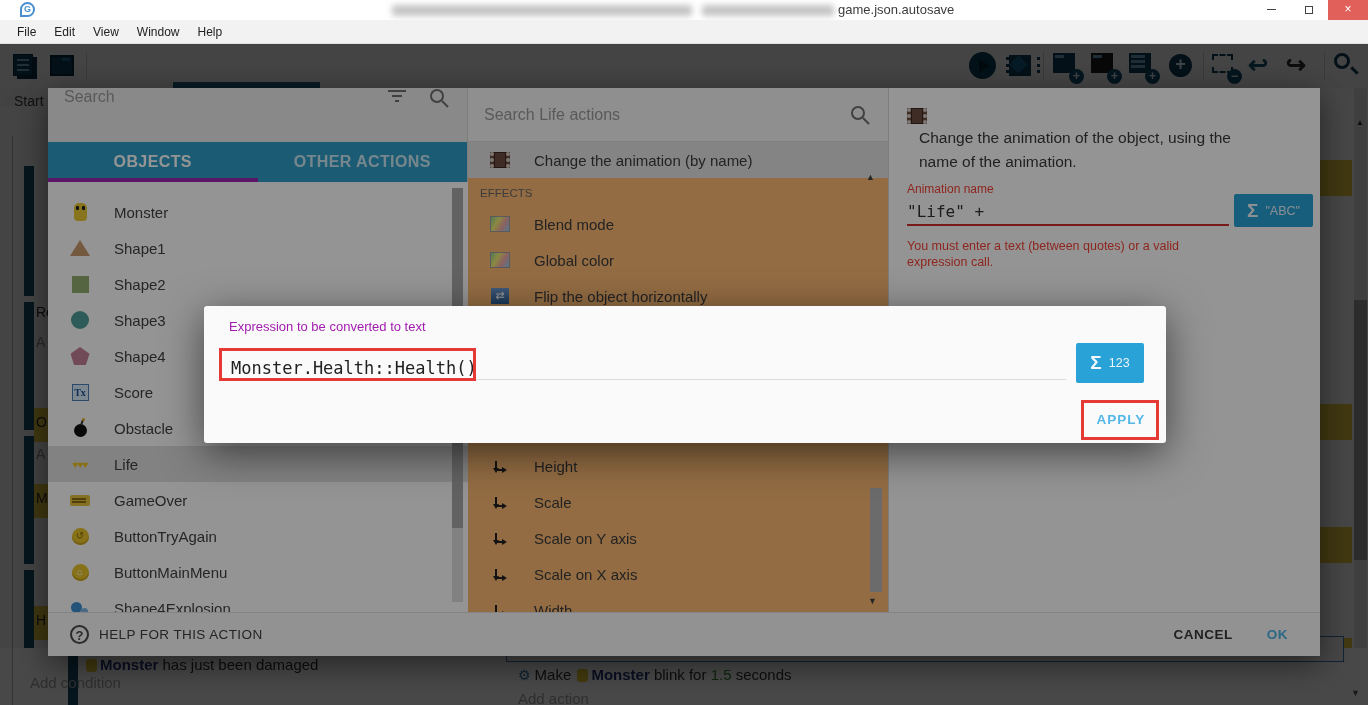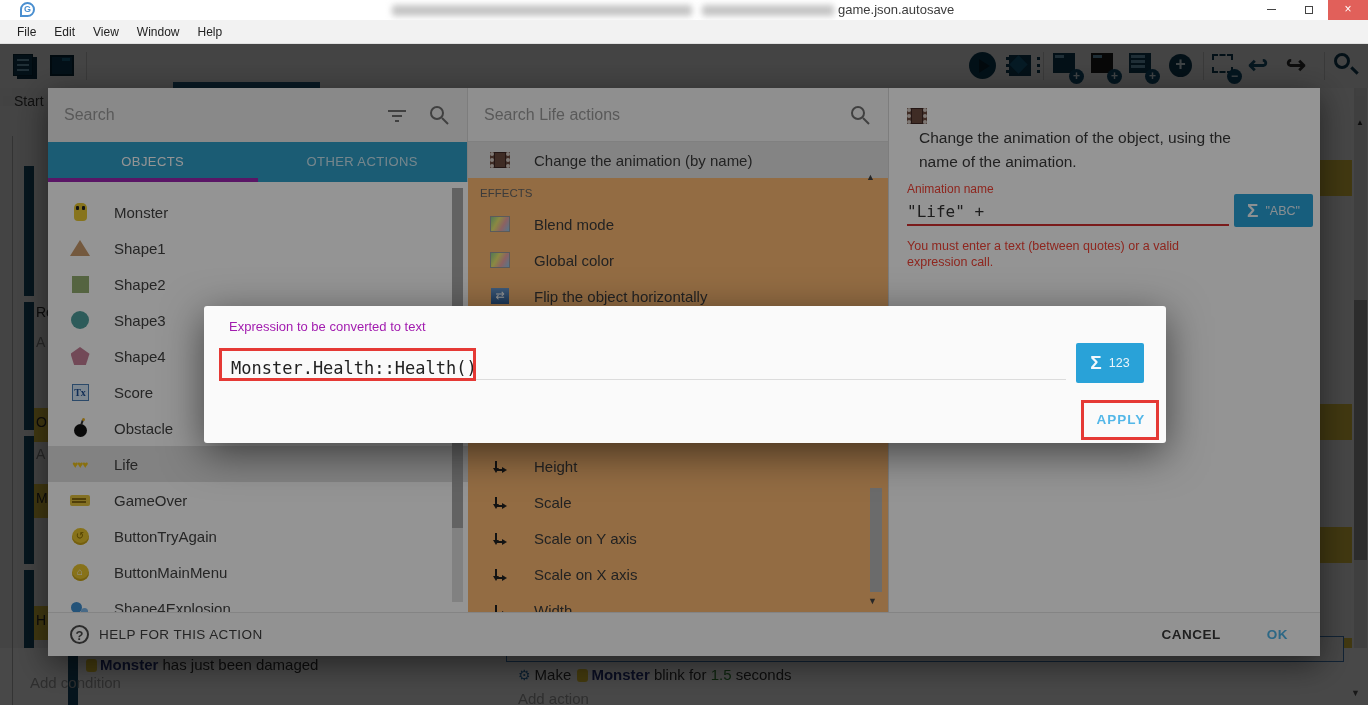--- a/index.html
+++ b/index.html
@@ -88,28 +88,28 @@
   .be-down { position:absolute; left:1351px; top:40px; font-size:9px; color:#555;}
 
   
   .backdrop1 { position:absolute; left:0; top:44px; width:1368px; height:661px; background:rgba(0,0,0,0.50); z-index:10; }
   .backdrop2 { position:absolute; left:0; top:44px; width:1368px; height:661px; background:rgba(0,0,0,0.42); z-index:30; }
 
   
   .dialog { position:absolute; left:48px; top:88px; width:1272px; height:568px; background:#fff; z-index:20;
     box-shadow:0 8px 30px rgba(0,0,0,.5); }
   .panel-left { position:absolute; left:0; top:0; width:420px; height:524px; border-right:1px solid #d8d8d8;}
-  .search-row { position:relative; width:100%; height:54px; background:#ececec; display:flex; align-items:center; }
+  .search-row { position:relative; width:100%; height:54px; background:#ececec; display:flex; align-items:flex-start; }
   .search-input { flex:1; border:none; background:transparent; outline:none; font-size:16px; color:#444;
     padding-left:16px; font-family:"Liberation Sans",sans-serif;}
   .search-input::placeholder { color:#9a9a9a; }
   .filter-ic { width:20px; margin-right:22px; }
   .mag-ic { margin-right:18px; }
   .tabs { display:flex; width:100%; height:40px; background:#2f9fc9; }
-  .tab { flex:1; text-align:center; line-height:40px; font-size:13px; font-weight:normal; letter-spacing:.4px;
+  .tab { flex:1; text-align:center; line-height:40px; font-size:16px; font-weight:bold; letter-spacing:.4px;
     color:rgba(255,255,255,.75); position:relative; }
   .tab.active { color:#fff; }
   .tab.active:after { content:""; position:absolute; left:0; bottom:0; width:100%; height:4px; background:#9c27b0; }
   .obj-list { position:absolute; left:0; top:94px; width:420px; height:430px; overflow:hidden; background:#fff; padding-top:12px;}
   .row { display:flex; align-items:center; height:36px; padding-left:22px; }
   .row.sel { background:#e0e0e0; }
   .rlabel { font-size:15px; color:#424242; margin-left:24px; }
   .oic { width:20px; height:20px; display:inline-flex; align-items:center; justify-content:center; position:relative;}
   .scroll-l { position:absolute; left:404px; top:100px; width:11px; height:414px; background:#dedede; }
   .scroll-l .thumb { position:absolute; left:0; top:0; width:11px; height:340px; background:#a9a9a9; }
@@ -175,21 +175,21 @@
   .sig { font-size:19px; font-weight:bold; color:#f2f8fc; }
   .sig-lbl { font-size:12.5px; color:#eaf4fa; }
   .err-text { position:absolute; left:18px; top:150px; width:334px; font-size:12.5px; color:#f44336; line-height:16px;}
 
   
   .dlg-footer { position:absolute; left:0; top:524px; width:1272px; height:44px; background:#fcfcfc;
     border-top:1px solid #e4e4e4; display:flex; align-items:center; }
   .help-ic { width:19px; height:19px; border:2px solid #4a4a4a; border-radius:50%; color:#4a4a4a; font-size:13px;
     font-weight:bold; text-align:center; line-height:18px; margin:0 10px 0 22px;}
   .help-lbl { font-size:13.5px; color:#3f3f3f; letter-spacing:.4px; }
-  .foot-btns { margin-left:auto; display:flex; align-items:center; gap:46px; padding-right:32px; }
+  .foot-btns { margin-left:auto; display:flex; align-items:center; gap:34px; padding-right:32px; }
   .cancel-btn { font-size:13.5px; font-weight:bold; color:#383838; letter-spacing:.5px; background:none; border:none;}
   .ok-btn { font-size:13.5px; font-weight:bold; color:#4fb3e6; letter-spacing:.5px; background:none; border:none;}
 
   
   .modal { position:absolute; left:204px; top:306px; width:962px; height:137px; background:#fafafa; z-index:40;
     border-radius:3px; box-shadow:0 10px 40px rgba(0,0,0,.55); }
   .m-label { position:absolute; left:25px; top:13px; font-size:13px; color:#a21caf; }
   .m-expr { position:absolute; left:27px; top:38px; width:760px; font-family:"DejaVu Sans Mono",monospace;
     font-size:17px; color:#212121; border:none; background:transparent; outline:none;margin-top:14px;}
   .m-underline { position:absolute; left:23px; top:73px; width:839px; height:1px; background:#dcdcdc; }

